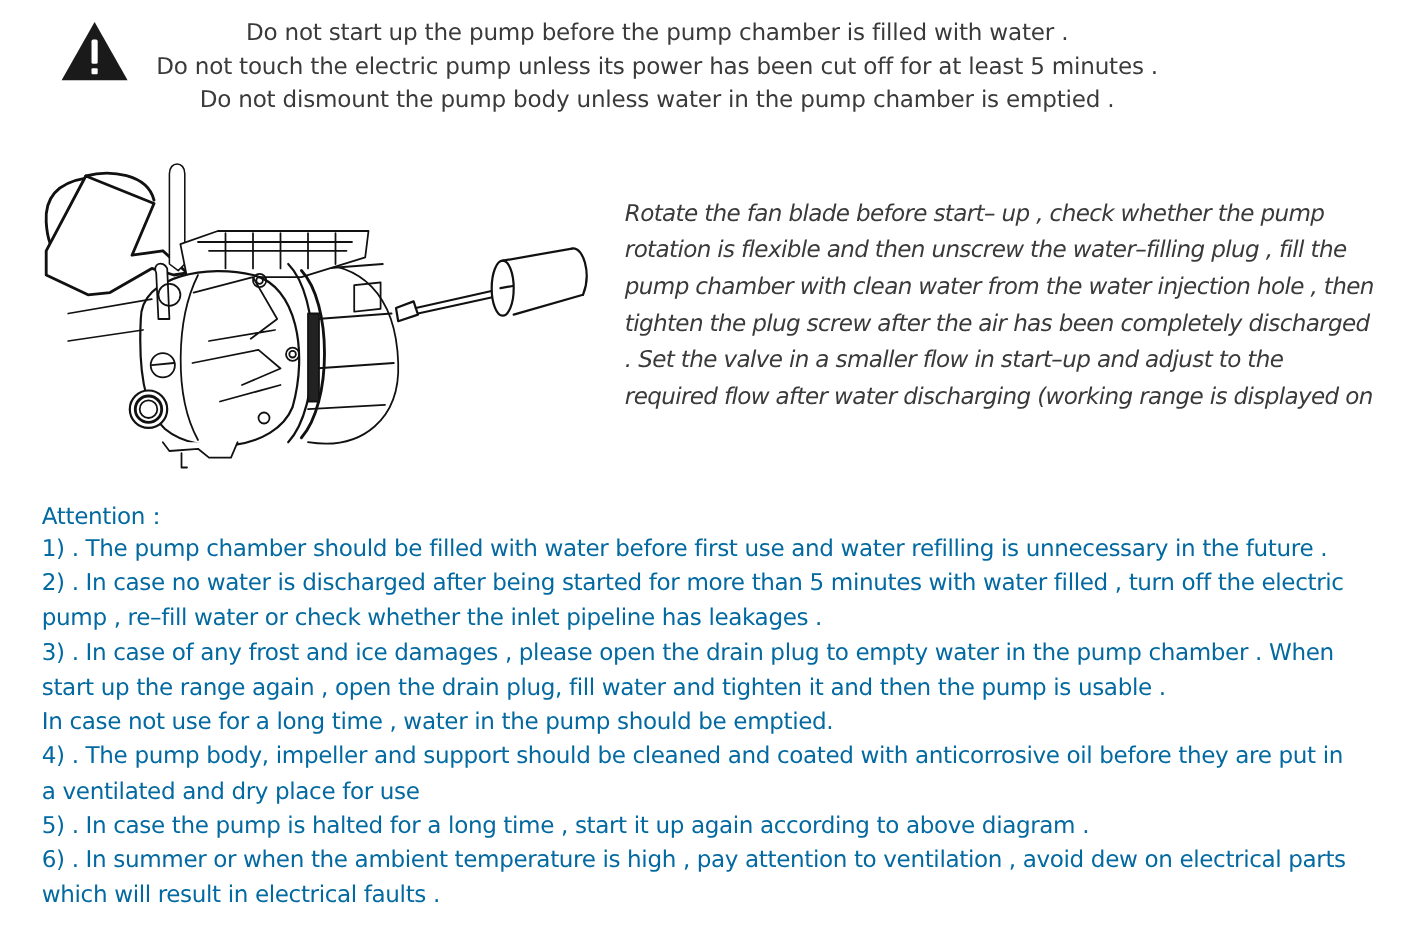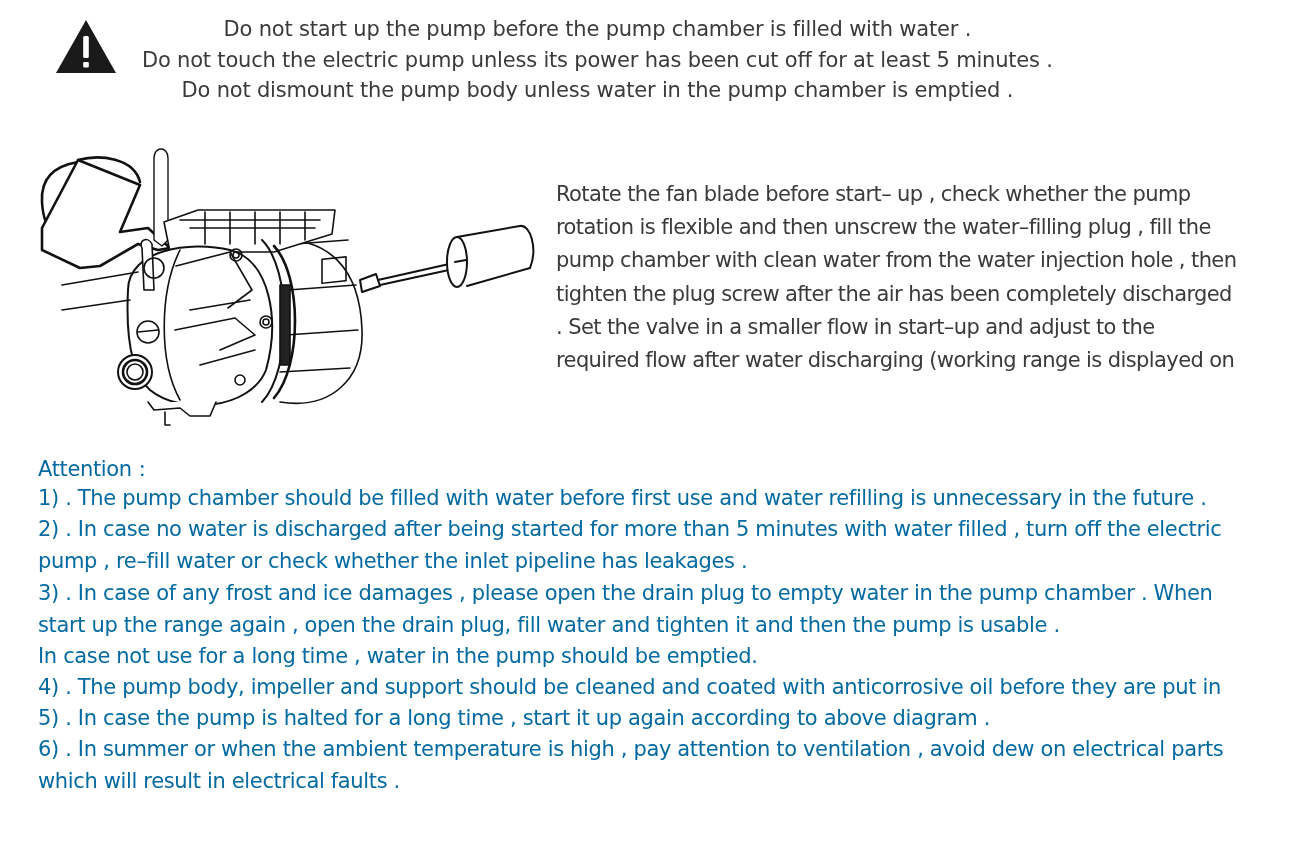--- a/index.html
+++ b/index.html
@@ -44,23 +44,24 @@
     }
     .illustration {
       position: absolute;
       left: 30px;
       top: 140px;
       width: 520px;
       height: 290px;
     }
     .instruction {
       position: absolute;
-      left: 556px;
+      left: 568px;
       top: 178px;
       width: 730px;
+      font-style: italic;
     }
     .instruction-line {
       font-size: 21px;
       line-height: 33.2px;
       white-space: nowrap;
       letter-spacing: -0.6px;
       color: #3a3a3a;
     }
     .attention {
       position: absolute;
@@ -164,16 +165,17 @@
 
 <div class="attention">
   <div class="attention-title">Attention：</div>
   <div class="attention-line l1">1) . The pump chamber should be filled with water before first use and water refilling is unnecessary in the future .</div>
   <div class="attention-line l1">2) . In case no water is discharged after being started for more than 5 minutes with water filled , turn off the electric</div>
   <div class="attention-line l2">pump , re–fill water or check whether the inlet pipeline has leakages .</div>
   <div class="attention-line l2">3) . In case of any frost and ice damages , please open the drain plug to empty water in the pump chamber . When</div>
   <div class="attention-line l2">start up the range again , open the drain plug, fill water and tighten it and then the pump is usable .</div>
   <div class="attention-line l1">In case not use for a long time , water in the pump should be emptied.</div>
   <div class="attention-line l1">4) . The pump body, impeller and support should be cleaned and coated with anticorrosive oil before they are put in</div>
+  <div class="attention-line l2">a ventilated and dry place for use</div>
   <div class="attention-line l1">5) . In case the pump is halted for a long time , start it up again according to above diagram .</div>
   <div class="attention-line l1">6) . In summer or when the ambient temperature is high , pay attention to ventilation , avoid dew on electrical parts</div>
   <div class="attention-line l2">which will result in electrical faults .</div>
 </div>
 
 </body></html>

